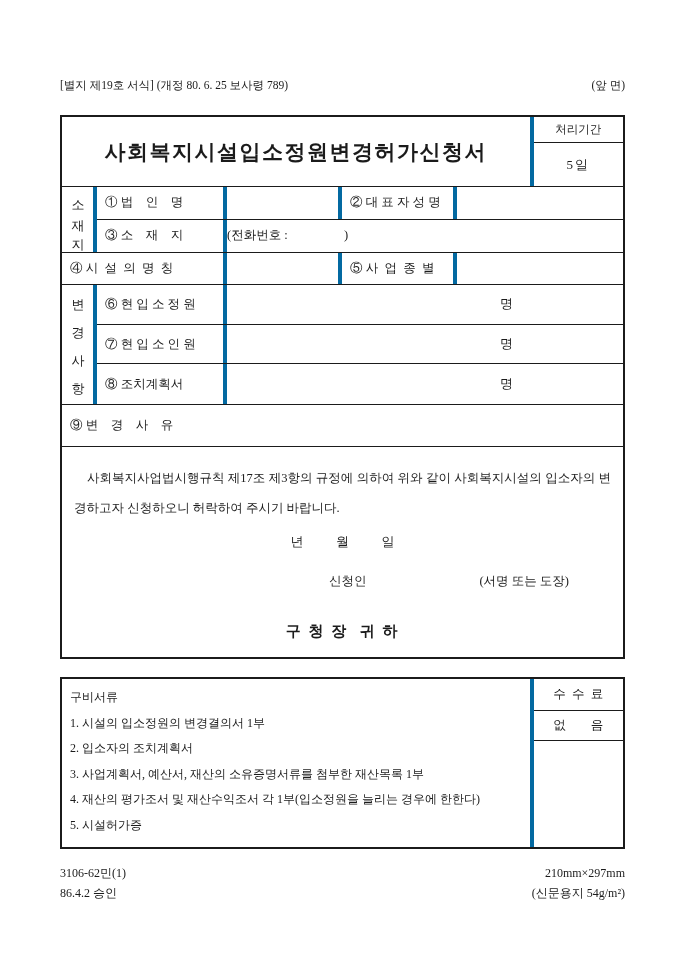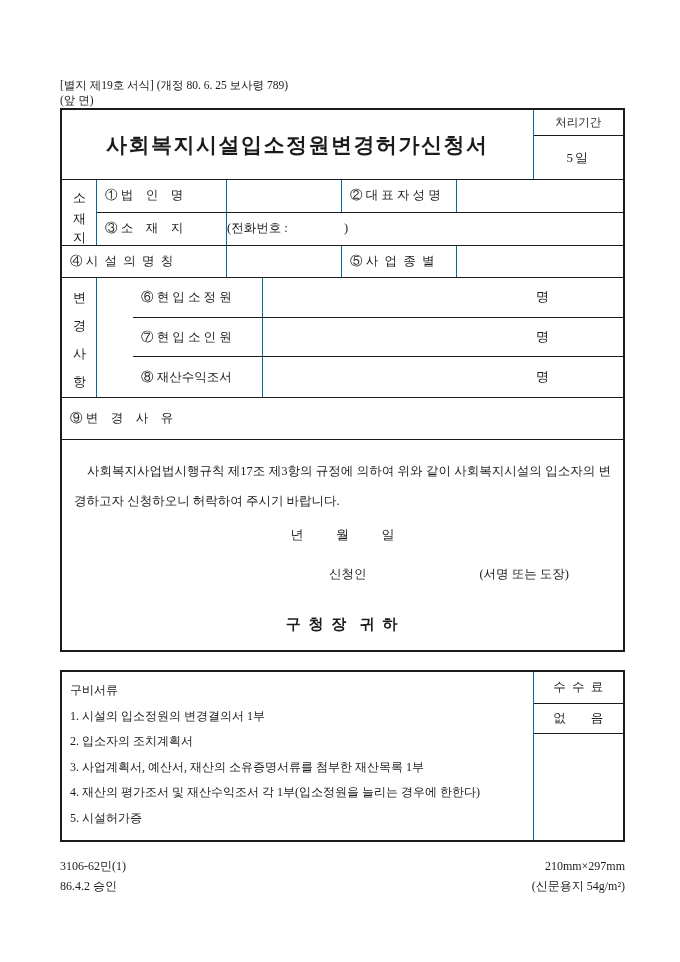--- a/index.html
+++ b/index.html
@@ -7,26 +7,26 @@
   .page{
     position:relative;
     width:680px; height:962px;
     background:#ffffff;
     padding:78px 55px 0 60px;
     color:#1b1b1b;
     font-family:"Liberation Serif","DejaVu Serif",serif;
   }
   .topline{
     display:flex; justify-content:space-between;
-    font-size:11.5px; margin-bottom:0;flex-direction:column;
+    font-size:11.5px; margin-bottom:22px;
   }
   .tbl{ width:565px; border:2px solid #1b1b1b; }
   .row{ display:flex; }
   .bb{ border-bottom:1px solid #1b1b1b; }
-  .br{ border-right:1px solid #0369a1; }
+  .br{ border-right:4px solid #0369a1; }
 
   
   .rowA{ height:70px; }
   .title-cell{
     width:475px; display:flex; align-items:center; justify-content:center;
     font-size:21px; font-weight:bold; letter-spacing:1.5px;
   }
   .proc{ width:90px; display:flex; flex-direction:column; }
   .proc-label{ height:26px; display:flex; align-items:center; justify-content:center; font-size:11.5px; }
   .proc-value{ flex:1; display:flex; align-items:center; justify-content:center; font-size:13px; letter-spacing:2px; }
@@ -51,21 +51,21 @@
   .rowB{ height:66px; }
   .subB{ height:33px; }
   .phone-cell{
     flex:1; display:flex; align-items:center; justify-content:flex-start;
     padding-right:6px; font-size:12.5px; white-space:pre;
   }
 
   .rowC{ height:32px; }
 
   .rowD{ height:120px; }
-  .subD{ height:40px;margin-left:36px; }
+  .subD{ height:40px; }
   .unit-cell{ flex:1; display:flex; align-items:center; position:relative; }
   .unit{ margin-left:273px; font-size:13px; }
 
   .rowE{ height:42px; display:flex; align-items:center; }
 
   .rowF{ height:210px; padding:16px 12px 0 12px; }
   .statement{
     font-size:12.5px; line-height:30px;
     text-align:justify; word-break:break-all; text-indent:13px;
   }
@@ -149,21 +149,21 @@
             <span class="unit">명</span>
           </div>
         </div>
         <div class="sub subD bb">
           <div class="lbl br" style="width:130px">⑦ 현 입 소 인 원</div>
           <div class="unit-cell">
             <span class="unit">명</span>
           </div>
         </div>
         <div class="sub subD">
-          <div class="lbl br" style="width:130px">⑧ 재산수익조서</div>
+          <div class="lbl br" style="width:130px">⑧ 조치계획서</div>
           <div class="unit-cell">
             <span class="unit">명</span>
           </div>
         </div>
       </div>
     </div>
 
     <div class="rowE bb">
       <div class="lbl">⑨ 변    경    사    유</div>
     </div>

